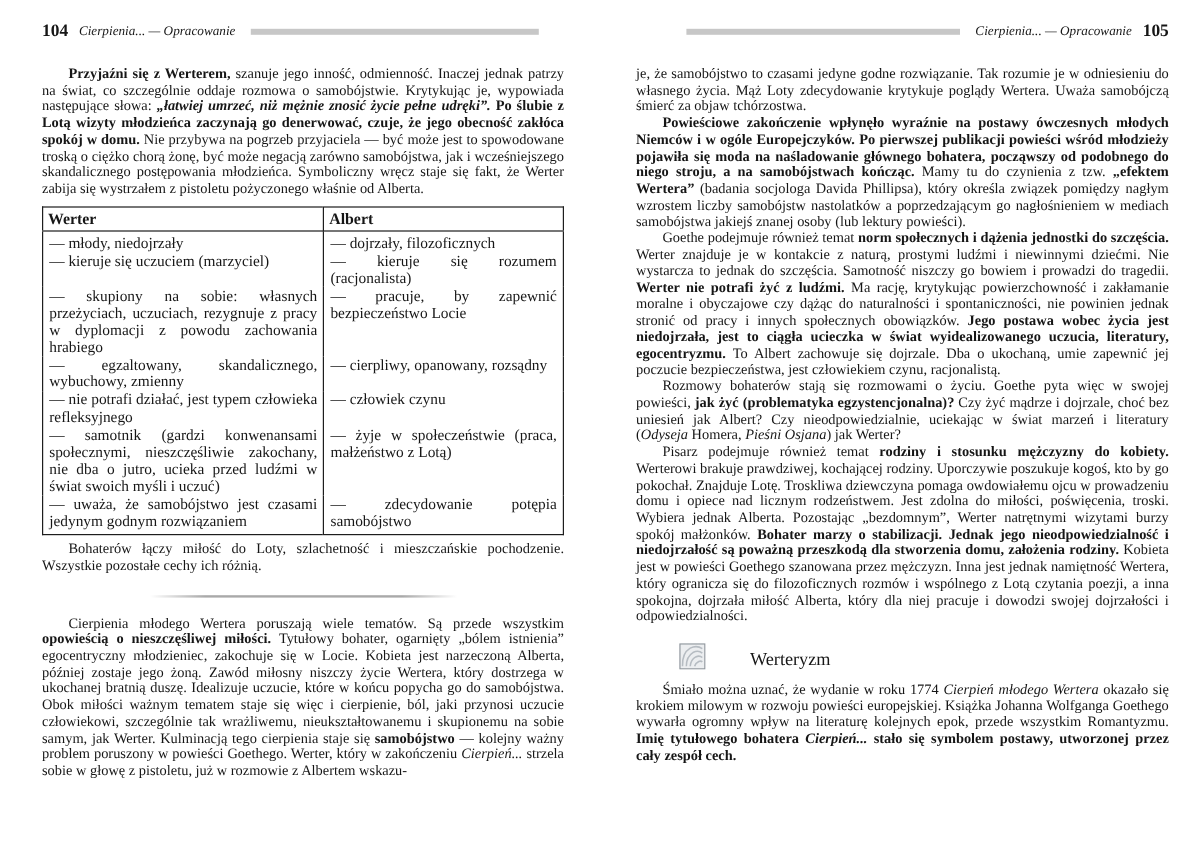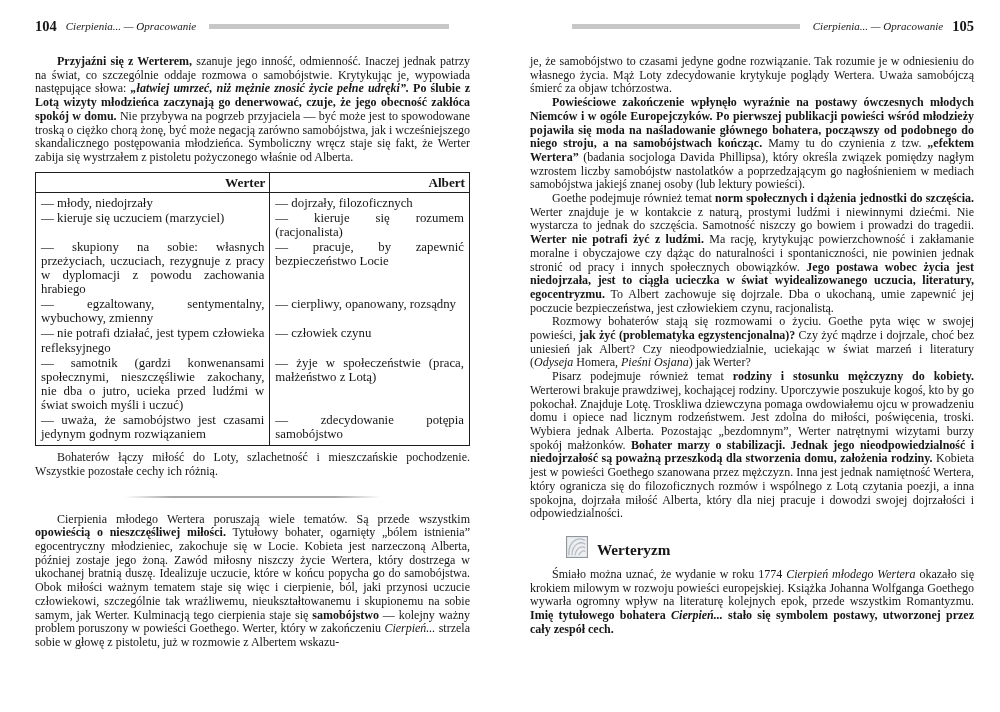--- a/index.html
+++ b/index.html
@@ -25,38 +25,38 @@
   .para.noindent{text-indent:0;}
   .para .b{font-weight:bold;}
   .para .i{font-style:italic;}
   .cmp + .para{margin-top:4px;}
 
   
   table.cmp{width:100%;border-collapse:collapse;margin:7px 0 5px;
             border:1.6px solid #1d1d1d;table-layout:fixed;}
   table.cmp col.c1{width:54%;} table.cmp col.c2{width:46%;}
   table.cmp th{border-bottom:1.6px solid #1d1d1d;font-size:13.2px;font-weight:bold;
-               padding:2px 4px;text-align:right;line-height:15px;}
+               padding:2px 4px;text-align:left;line-height:15px;}
   table.cmp th:first-child, table.cmp td:first-child{border-right:1.6px solid #1d1d1d;}
   table.cmp td{vertical-align:top;font-size:12.8px;line-height:14.1px;
                padding:0.5px 5px;text-align:justify;}
   table.cmp tbody tr:first-child td{padding-top:3px;}
   table.cmp tbody tr:last-child td{padding-bottom:4px;}
 
   
   .h1wrap{margin:17px 0 15px;text-align:center;}
   .h1{font-weight:bold;font-size:16.2px;letter-spacing:.3px;line-height:18px;}
   .h1rule{height:2px;width:256px;margin:4px auto 0;
           background:linear-gradient(90deg,rgba(169,169,169,0),#a9a9a9 18%,#a9a9a9 82%,rgba(169,169,169,0));}
 
   
   .h2wrap{margin:15px 0 10px 36px;display:flex;align-items:flex-end;gap:9px;}
   .h2icon{display:inline-block;width:22px;height:22px;}
   .h2icon svg{width:22px;height:22px;display:block;}
-  .h2{font-weight:bold;font-size:15.2px;line-height:17px;}
+  .h2{font-weight:normal;font-size:15.2px;line-height:17px;margin-left:28px;}
 </style>
 </head>
 <body>
 
 <div class="spread">
 
   <div class="page page-left">
     <div class="phead">
       <span class="pnum">104</span>
       <span class="ptitle">Cierpienia... — Opracowanie</span>
@@ -82,21 +82,21 @@
             </tr>
             <tr>
               <td>— kieruje się uczuciem (marzyciel)</td>
               <td>— kieruje się rozumem (racjonalista)</td>
             </tr>
             <tr>
               <td>— skupiony na sobie: własnych przeżyciach, uczuciach, rezygnuje z pracy w dyplomacji z powodu zachowania hrabiego</td>
               <td>— pracuje, by zapewnić bezpieczeństwo Locie</td>
             </tr>
             <tr>
-              <td>— egzaltowany, sentymentalny, wybuchowy, zmienny</td>
+              <td>— egzaltowany, skandalicznego, wybuchowy, zmienny</td>
               <td>— cierpliwy, opanowany, rozsądny</td>
             </tr>
             <tr>
               <td>— nie potrafi działać, jest typem człowieka refleksyjnego</td>
               <td>— człowiek czynu</td>
             </tr>
             <tr>
               <td>— samotnik (gardzi konwenansami społecznymi, nieszczęśliwie zakochany, nie dba o jutro, ucieka przed ludźmi w świat swoich myśli i uczuć)</td>
               <td>— żyje w społeczeństwie (praca, małżeństwo z Lotą)</td>
             </tr>

